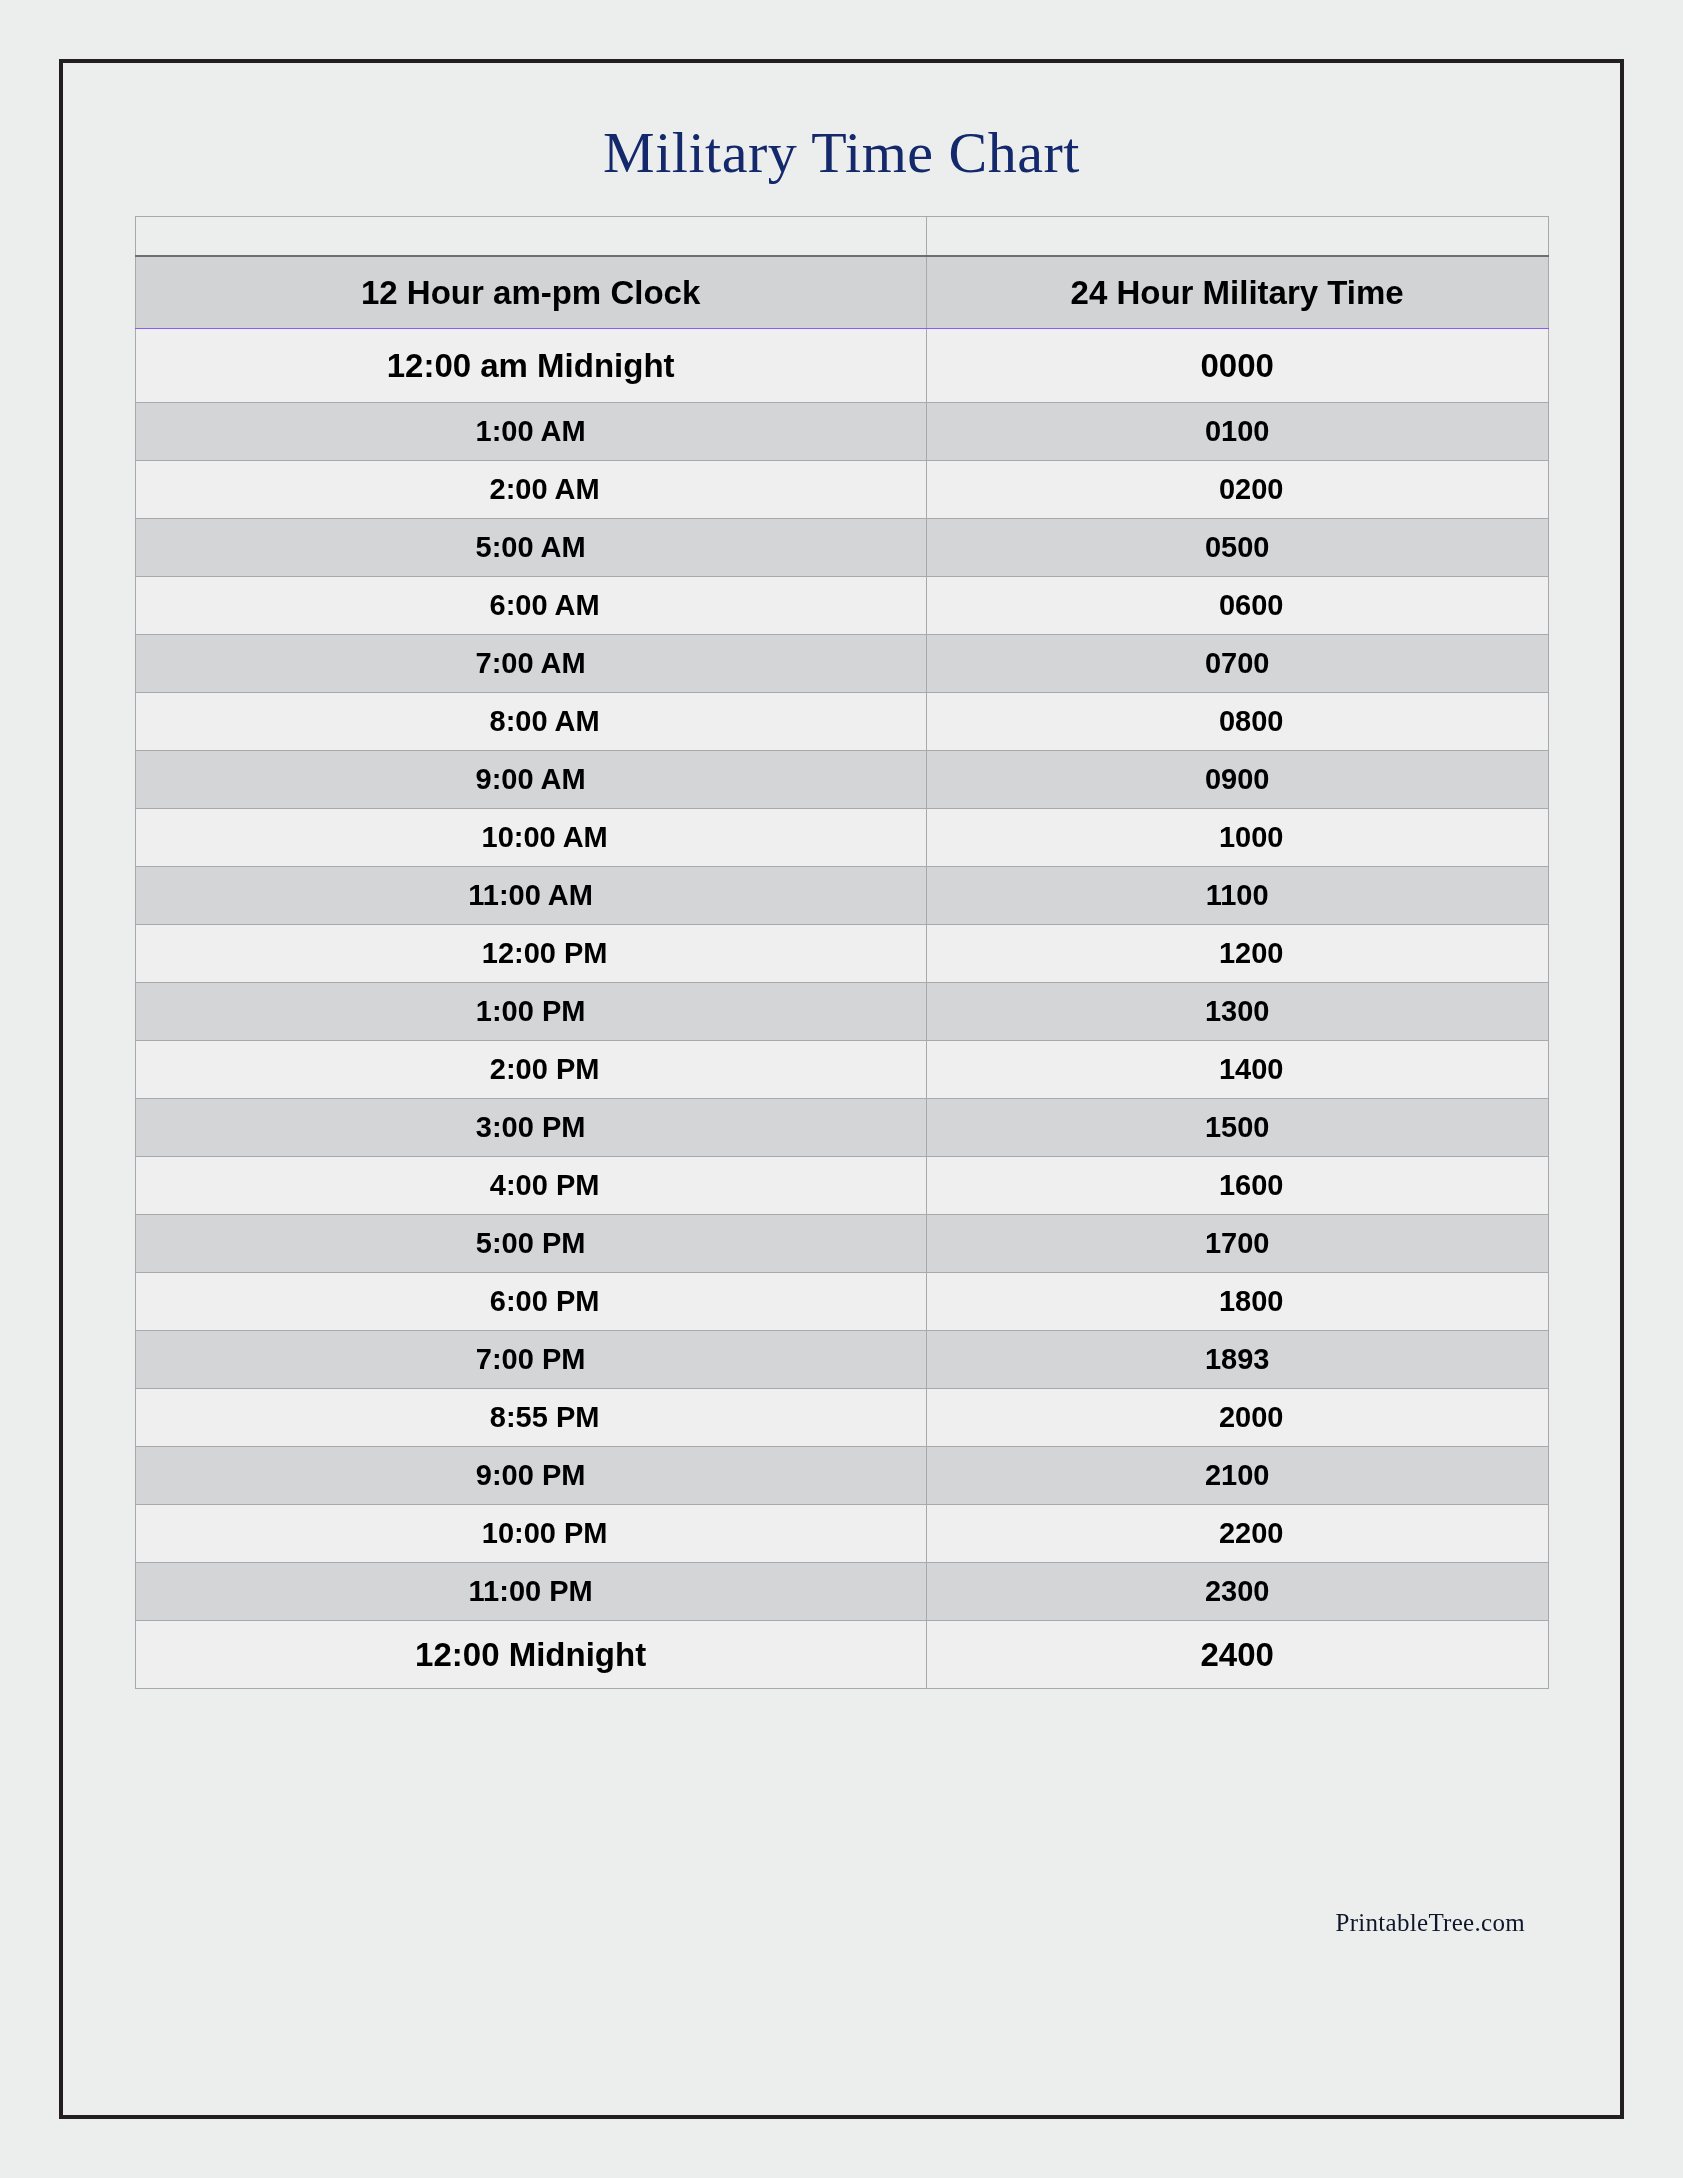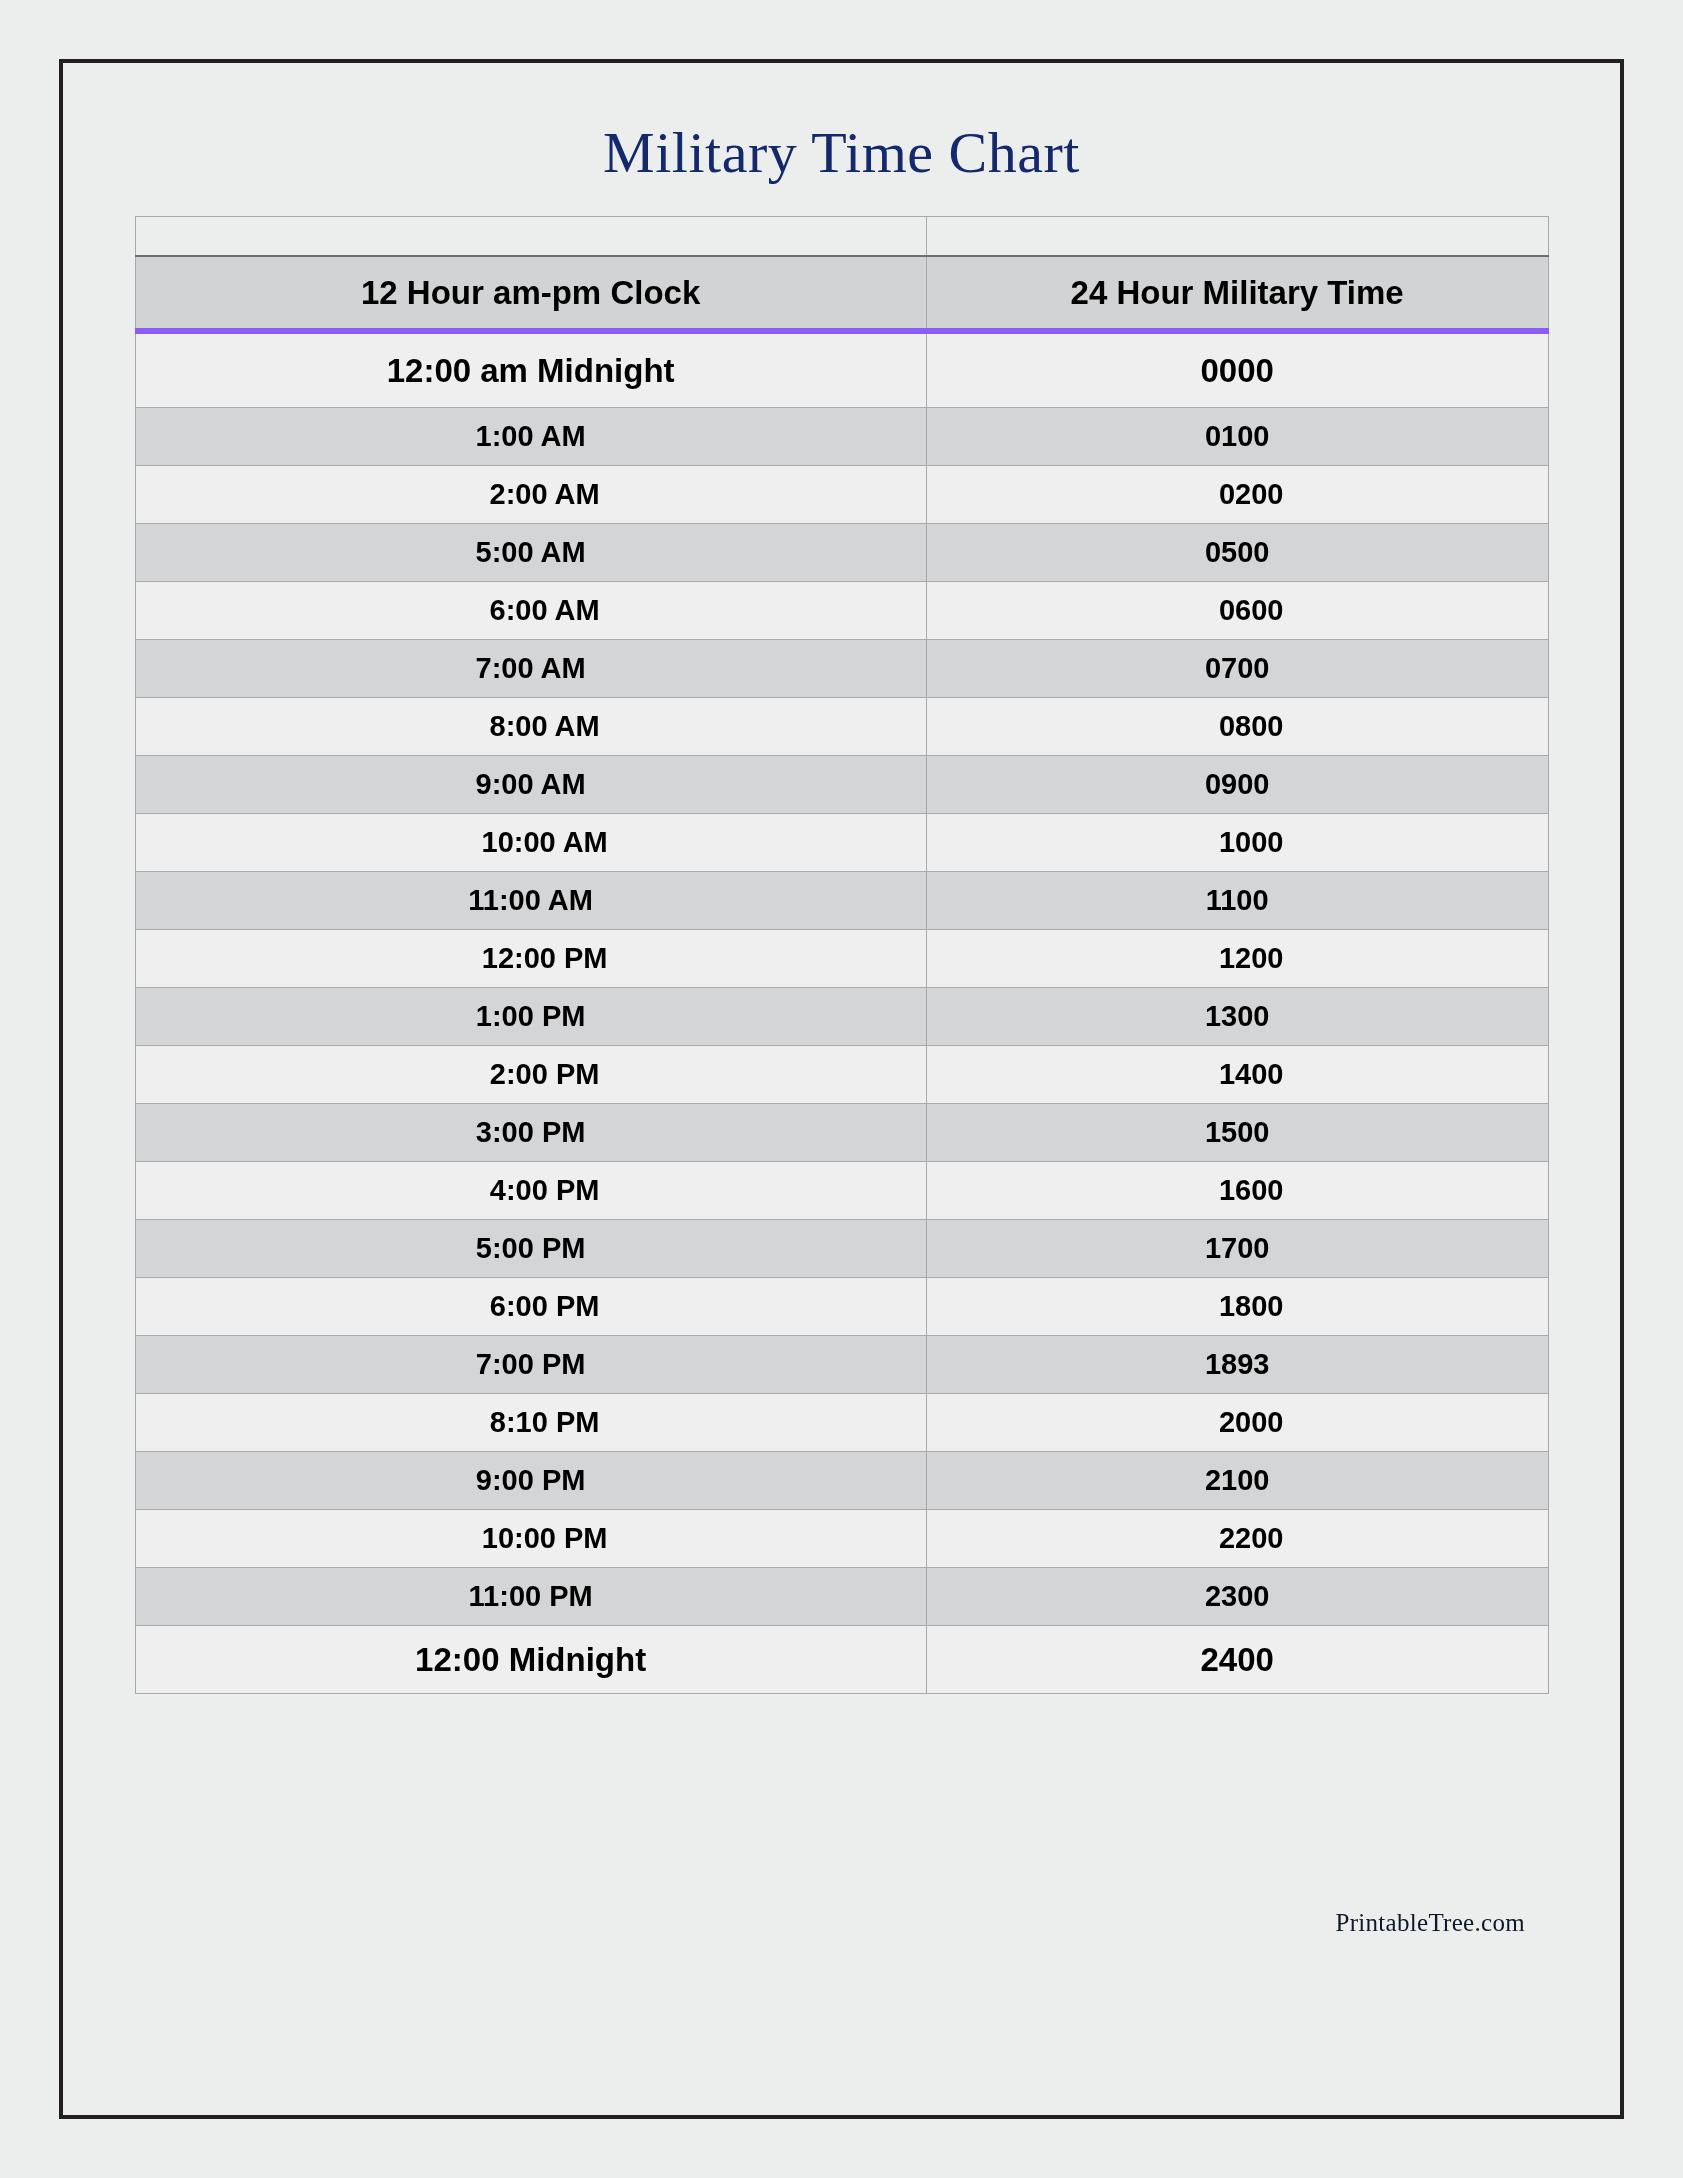--- a/index.html
+++ b/index.html
@@ -56,21 +56,21 @@
   tr.spacer td {
     height: 38px;
     background: #eceded;
     border-bottom: 2px solid #6d6e71;
   }
   tr.head td {
     background: #d2d3d4;
     height: 71px;
     font-size: 33px;
     border-top: 2px solid #6d6e71;
-    border-bottom: 6px solid #8b5cf6;
+    border-bottom: 1px solid #8b5cf6;
   }
   tr.first td {
     height: 73px;
     background: #efefef;
     font-size: 33px;
   }
   tr.odd td {
     background: #d4d5d6;
   }
   tr.even td {
@@ -182,21 +182,21 @@
           </tr>
           <tr class="even">
             <td>6:00 PM</td>
             <td>1800</td>
           </tr>
           <tr class="odd">
             <td>7:00 PM</td>
             <td>1893</td>
           </tr>
           <tr class="even">
-            <td>8:10 PM</td>
+            <td>8:55 PM</td>
             <td>2000</td>
           </tr>
           <tr class="odd">
             <td>9:00 PM</td>
             <td>2100</td>
           </tr>
           <tr class="even">
             <td>10:00 PM</td>
             <td>2200</td>
           </tr>

